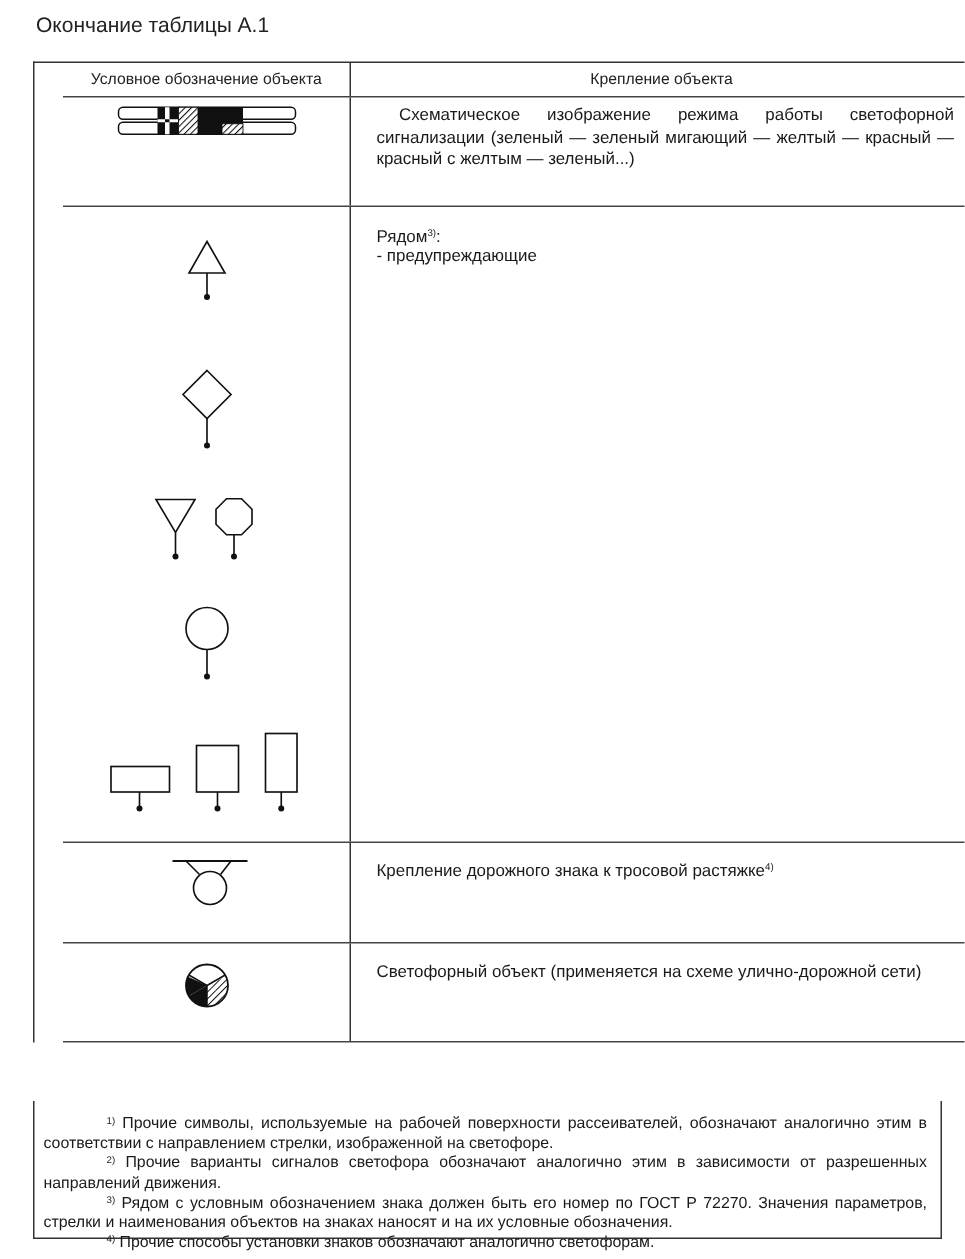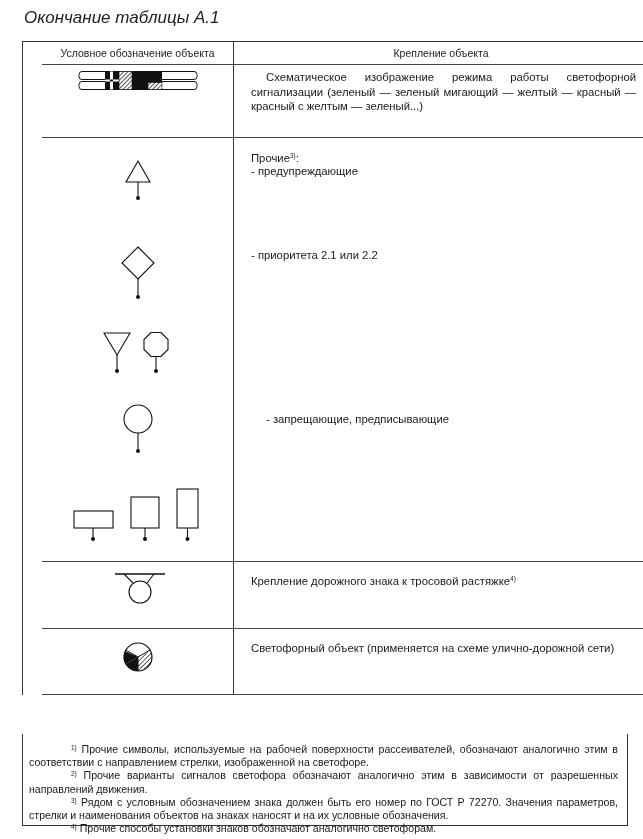--- a/index.html
+++ b/index.html
@@ -2,21 +2,21 @@
 <html><head>
 <meta charset="utf-8">
 <style>
   html, body { margin: 0; padding: 0; background: #ffffff; }
   body {
     width: 643px; height: 839px; position: relative; overflow: hidden;
     font-family: "Liberation Sans", sans-serif; color: #1a1a1a;
   }
   .caption {
     position: absolute; left: 24px; top: 8px;
-    font-size: 17px; font-style: italic; color: #222;
+    font-size: 14px; color: #222;
   }
   .table {
     position: absolute; left: 22px; top: 41px; width: 606px;
     border: 1px solid #333; border-bottom: none; padding-left: 19px;
   }
   .row { display: flex; border-bottom: 1px solid #444; position: relative; }
   .col-sym { width: 191px; border-right: 1px solid #333; position: relative; flex: none; }
   .col-desc { flex: 1; position: relative; font-size: 11.3px; line-height: 14.5px; }
   .hdr { height: 22px; }
   .hdr .col-sym, .hdr .col-desc {
@@ -110,24 +110,22 @@
         <circle cx="21" cy="56" r="2" fill="#111"></circle>
         <rect x="59" y="14" width="28" height="31" fill="#fff" stroke="#111" stroke-width="1.1"></rect>
         <line x1="73" y1="45" x2="73" y2="56" stroke="#111" stroke-width="1.1"></line>
         <circle cx="73" cy="56" r="2" fill="#111"></circle>
         <rect x="105" y="6" width="21" height="39" fill="#fff" stroke="#111" stroke-width="1.1"></rect>
         <line x1="115.5" y1="45" x2="115.5" y2="56" stroke="#111" stroke-width="1.1"></line>
         <circle cx="115.5" cy="56" r="2" fill="#111"></circle>
       </svg>
     </div>
     <div class="col-desc">
-      <div class="sub" style="top:13px"><span>Прочие</span><sup>3)</sup><span>:</span></div>
+      <div class="sub" style="top:13px"><span>Рядом</span><sup>3)</sup><span>:</span></div>
       <div class="sub" style="top:26px">-  предупреждающие</div>
-      <div class="sub" style="top:110px">- приоритета 2.1 или 2.2</div>
-      <div class="sub indent" style="top:274px">- запрещающие, предписывающие</div>
     </div>
   </div>
 
   <div class="row r4">
     <div class="col-sym">
       <svg style="left:72px;top:10px" width="52" height="36" viewBox="0 0 52 36">
         <line x1="1" y1="2" x2="51" y2="2" stroke="#111" stroke-width="1.3"></line>
         <line x1="10" y1="2" x2="19" y2="11" stroke="#111" stroke-width="1.1"></line>
         <line x1="40" y1="2" x2="33" y2="11" stroke="#111" stroke-width="1.1"></line>
         <circle cx="26" cy="20" r="11" fill="#fff" stroke="#111" stroke-width="1.1"></circle>

